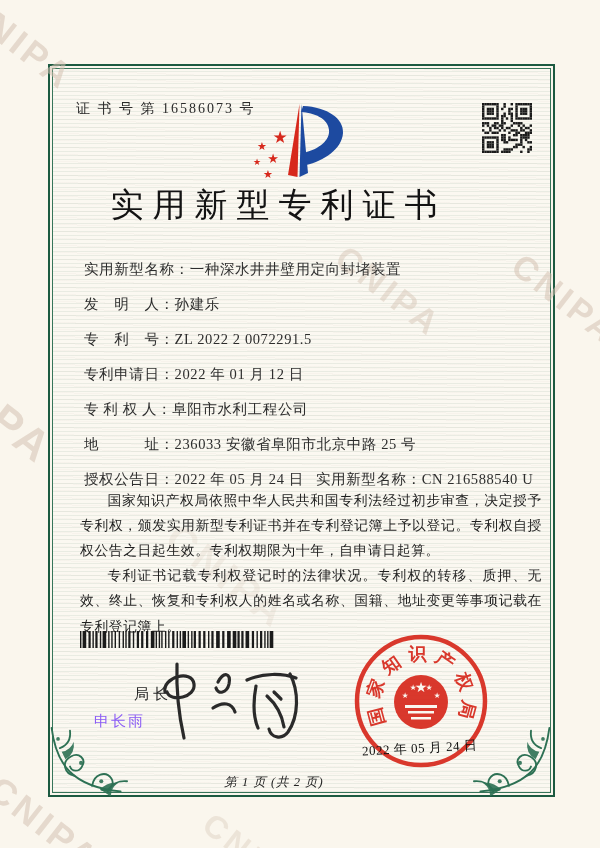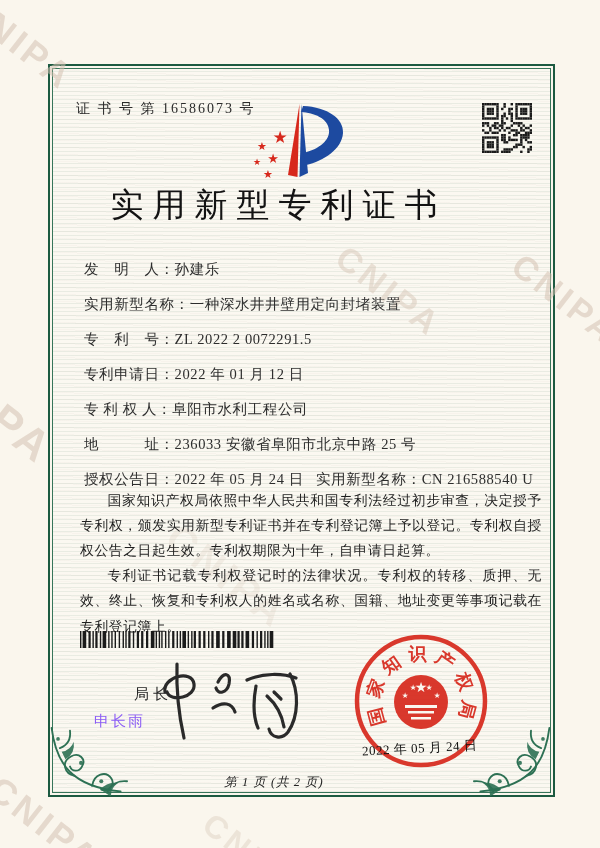--- a/index.html
+++ b/index.html
@@ -349,24 +349,24 @@
           <rect x="23.81" y="47.62" width="2.43" height="2.43" fill="#1a1a1a"></rect>
           <rect x="26.19" y="47.62" width="2.43" height="2.43" fill="#1a1a1a"></rect>
           <rect x="38.10" y="47.62" width="2.43" height="2.43" fill="#1a1a1a"></rect>
           <rect x="45.24" y="47.62" width="2.43" height="2.43" fill="#1a1a1a"></rect>
         </svg></div>
 
     <div class="title">实用新型专利证书</div>
 
     <div class="fields">
       <div class="frow">
+        <span class="lab">实用新型名称：</span><span>一种深水井井壁用定向封堵装置</span>
+      </div>
+      <div class="frow">
         <span class="lab">发　明　人：</span><span>孙建乐</span>
-      </div>
-      <div class="frow">
-        <span class="lab">实用新型名称：</span><span>一种深水井井壁用定向封堵装置</span>
       </div>
       <div class="frow">
         <span class="lab">专　利　号：</span><span>ZL 2022 2 0072291.5</span>
       </div>
       <div class="frow">
         <span class="lab">专利申请日：</span><span>2022 年 01 月 12 日</span>
       </div>
       <div class="frow">
         <span class="lab">专 利 权 人：</span><span>阜阳市水利工程公司</span>
       </div>

